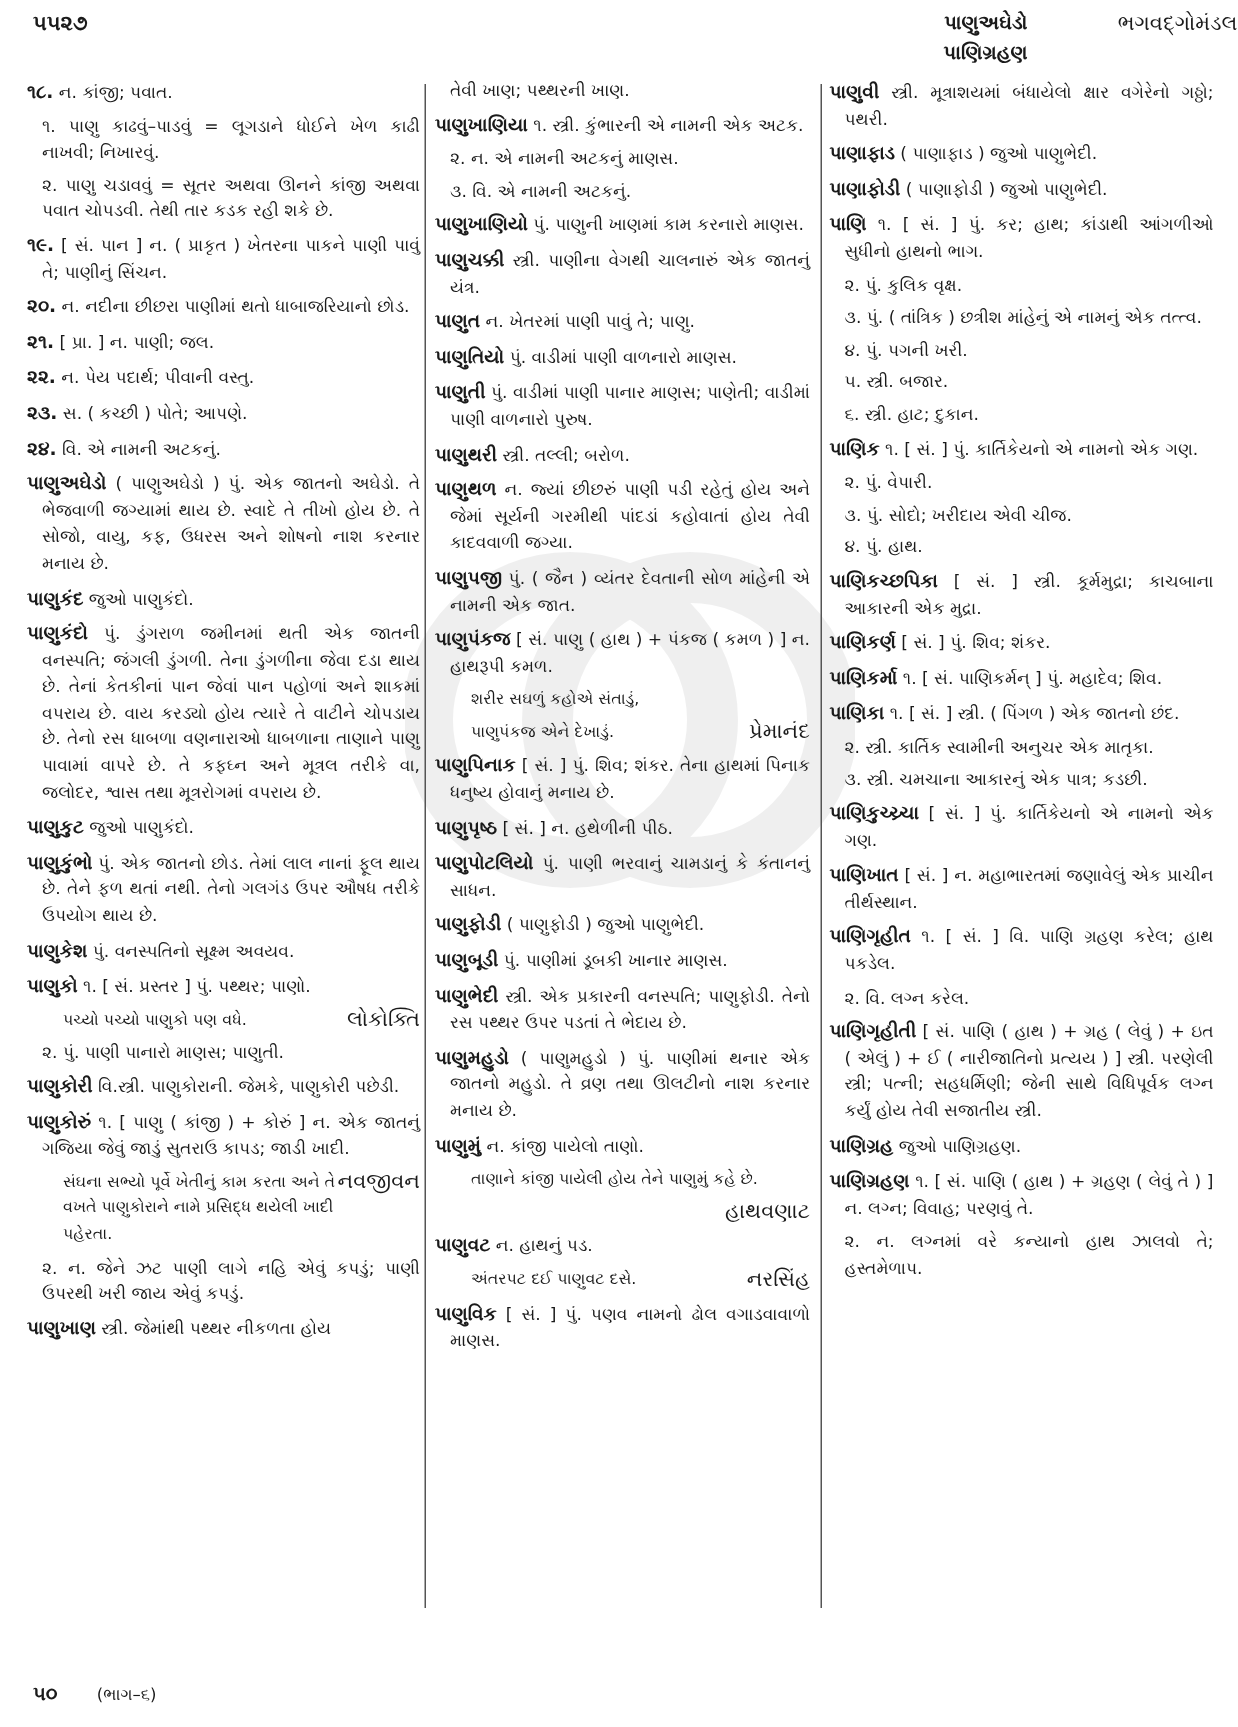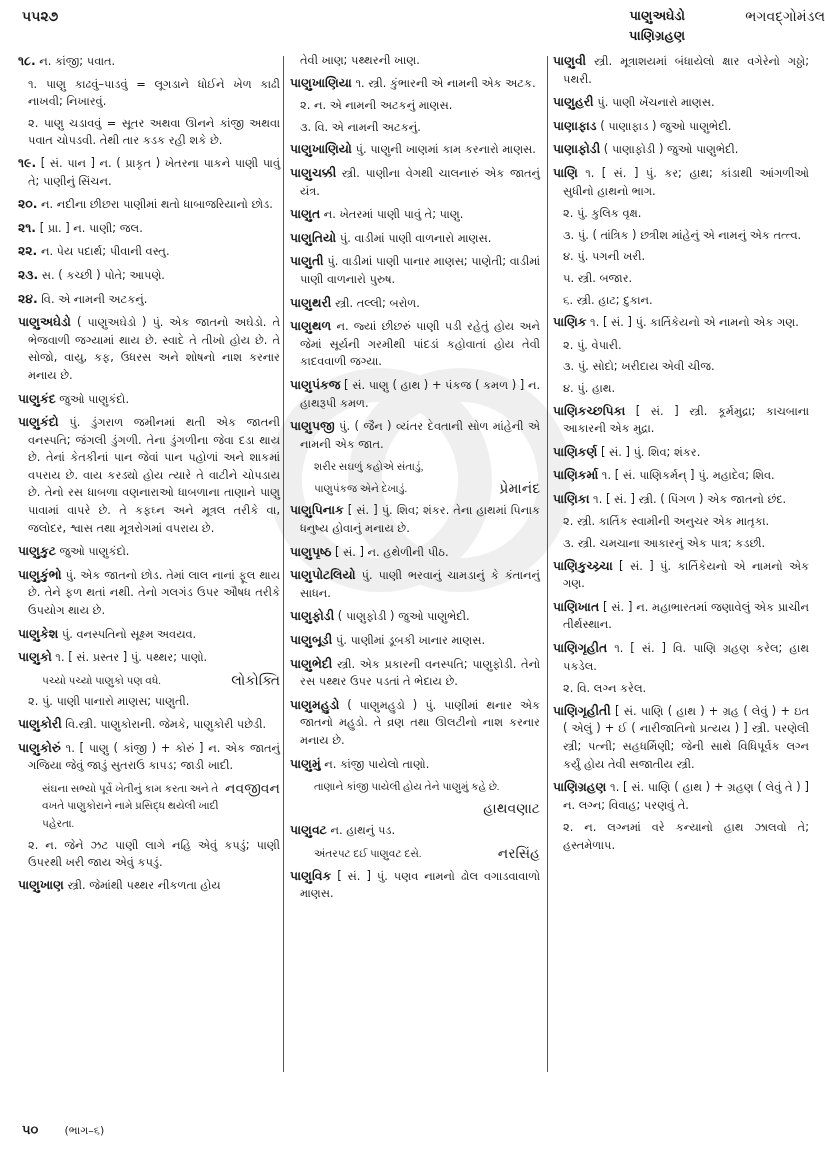--- a/index.html
+++ b/index.html
@@ -12,21 +12,21 @@
   .title { position:absolute; left:0; width:825px; top:8px; text-align:right; font-size:14px; }
   .guide { position:absolute; right:18px; top:6px; text-align:right; font-size:13px; font-weight:bold; line-height:20px; }
   .col { position:absolute; top:52px; font-size:11.4px; line-height:17.6px; }
   .c1 { left:18px; width:262px; }
   .c2 { left:290px; width:250px; }
   .c3 { left:553px; width:256px; }
   .vline { position:absolute; top:56px; width:1px; height:1016px; background:#555; }
   .entry { margin:0 0 5px 0; text-indent:-10px; padding-left:10px; text-align:justify; }
   .sub { padding-left:10px; text-indent:0; margin:0 0 4px 0; text-align:justify; }
   .hw { font-weight:bold; font-size:12.4px; }
-  .q { padding-left:24px; font-size:10.6px; margin:0 0 4px 0; display:flex; justify-content:space-between;font-family:Liberation Serif, serif; }
+  .q { padding-left:24px; font-size:10.6px; margin:0 0 4px 0; display:flex; justify-content:space-between; }
   .q .src { font-size:14px; }
   .footer { position:absolute; left:22px; top:1122px; font-size:13px; }
   .footer .fp { font-weight:bold; margin-right:22px; }
   .footer .vol { font-size:11px; }
 </style>
 </head>
 <body>
 
 <svg class="watermark" viewBox="0 0 300 300">
   <circle cx="110" cy="150" r="95" fill="none" stroke="#000" stroke-width="34"></circle>
@@ -81,22 +81,22 @@
     <div class="entry"><span class="hw">પાણુખાણિયા</span> <span>૧. સ્ત્રી. કુંભારની એ નામની એક અટક.</span></div>
     <div class="sub">૨. ન. એ નામની અટકનું માણસ.</div>
     <div class="sub">૩. વિ. એ નામની અટકનું.</div>
     <div class="entry"><span class="hw">પાણુખાણિયો</span> <span>પું. પાણુની ખાણમાં કામ કરનારો માણસ.</span></div>
     <div class="entry"><span class="hw">પાણુચક્કી</span> <span>સ્ત્રી. પાણીના વેગથી ચાલનારું એક જાતનું યંત્ર.</span></div>
     <div class="entry"><span class="hw">પાણુત</span> <span>ન. ખેતરમાં પાણી પાવું તે; પાણુ.</span></div>
     <div class="entry"><span class="hw">પાણુતિયો</span> <span>પું. વાડીમાં પાણી વાળનારો માણસ.</span></div>
     <div class="entry"><span class="hw">પાણુતી</span> <span>પું. વાડીમાં પાણી પાનાર માણસ; પાણેતી; વાડીમાં પાણી વાળનારો પુરુષ.</span></div>
     <div class="entry"><span class="hw">પાણુથરી</span> <span>સ્ત્રી. તલ્લી; બરોળ.</span></div>
     <div class="entry"><span class="hw">પાણુથળ</span> <span>ન. જ્યાં છીછરું પાણી પડી રહેતું હોય અને જેમાં સૂર્યની ગરમીથી પાંદડાં કહોવાતાં હોય તેવી કાદવવાળી જગ્યા.</span></div>
+    <div class="entry"><span class="hw">પાણુપજી</span> <span>પું. ( જૈન ) વ્યંતર દેવતાની સોળ માંહેની એ નામની એક જાત.</span></div>
     <div class="entry"><span class="hw">પાણુપંકજ</span> <span>[ સં. પાણુ ( હાથ ) + પંકજ ( કમળ ) ] ન. હાથરૂપી કમળ.</span></div>
-    <div class="entry"><span class="hw">પાણુપજી</span> <span>પું. ( જૈન ) વ્યંતર દેવતાની સોળ માંહેની એ નામની એક જાત.</span></div>
     <div class="q">
       <span>શરીર સઘળું કહોએ સંતાડું,</span>
       <span class="src"></span>
     </div>
     <div class="q">
       <span>પાણુપંકજ એને દેખાડું.</span>
       <span class="src">પ્રેમાનંદ</span>
     </div>
     <div class="entry"><span class="hw">પાણુપિનાક</span> <span>[ સં. ] પું. શિવ; શંકર. તેના હાથમાં પિનાક ધનુષ્ય હોવાનું મનાય છે.</span></div>
     <div class="entry"><span class="hw">પાણુપૃષ્ઠ</span> <span>[ સં. ] ન. હથેળીની પીઠ.</span></div>
@@ -116,21 +116,20 @@
     </div>
     <div class="entry"><span class="hw">પાણુવટ</span> <span>ન. હાથનું પડ.</span></div>
     <div class="q">
       <span>અંતરપટ દઈ પાણુવટ દસે.</span>
       <span class="src">નરસિંહ</span>
     </div>
     <div class="entry"><span class="hw">પાણુવિક</span> <span>[ સં. ] પું. પણવ નામનો ઢોલ વગાડવાવાળો માણસ.</span></div>
   </div>
 <div class="col c3">
     <div class="entry"><span class="hw">પાણુવી</span> <span>સ્ત્રી. મૂત્રાશયમાં બંધાયેલો ક્ષાર વગેરેનો ગઠ્ઠો; પથરી.</span></div>
-    <div class="entry"><span class="hw">પાણુહરી</span> <span>પું. પાણી ખેંચનારો માણસ.</span></div>
     <div class="entry"><span class="hw">પાણાફાડ</span> <span>( પાણાફાડ ) જુઓ પાણુભેદી.</span></div>
     <div class="entry"><span class="hw">પાણાફોડી</span> <span>( પાણાફોડી ) જુઓ પાણુભેદી.</span></div>
     <div class="entry"><span class="hw">પાણિ</span> <span>૧. [ સં. ] પું. કર; હાથ; કાંડાથી આંગળીઓ સુધીનો હાથનો ભાગ.</span></div>
     <div class="sub">૨. પું. કુલિક વૃક્ષ.</div>
     <div class="sub">૩. પું. ( તાંત્રિક ) છત્રીશ માંહેનું એ નામનું એક તત્ત્વ.</div>
     <div class="sub">૪. પું. પગની ખરી.</div>
     <div class="sub">૫. સ્ત્રી. બજાર.</div>
     <div class="sub">૬. સ્ત્રી. હાટ; દુકાન.</div>
     <div class="entry"><span class="hw">પાણિક</span> <span>૧. [ સં. ] પું. કાર્તિકેયનો એ નામનો એક ગણ.</span></div>
     <div class="sub">૨. પું. વેપારી.</div>
@@ -140,20 +139,21 @@
     <div class="entry"><span class="hw">પાણિકર્ણ</span> <span>[ સં. ] પું. શિવ; શંકર.</span></div>
     <div class="entry"><span class="hw">પાણિકર્મા</span> <span>૧. [ સં. પાણિકર્મન્ ] પું. મહાદેવ; શિવ.</span></div>
     <div class="entry"><span class="hw">પાણિકા</span> <span>૧. [ સં. ] સ્ત્રી. ( પિંગળ ) એક જાતનો છંદ.</span></div>
     <div class="sub">૨. સ્ત્રી. કાર્તિક સ્વામીની અનુચર એક માતૃકા.</div>
     <div class="sub">૩. સ્ત્રી. ચમચાના આકારનું એક પાત્ર; કડછી.</div>
     <div class="entry"><span class="hw">પાણિકુચ્ચ્ર્ચા</span> <span>[ સં. ] પું. કાર્તિકેયનો એ નામનો એક ગણ.</span></div>
     <div class="entry"><span class="hw">પાણિખાત</span> <span>[ સં. ] ન. મહાભારતમાં જણાવેલું એક પ્રાચીન તીર્થસ્થાન.</span></div>
     <div class="entry"><span class="hw">પાણિગૃહીત</span> <span>૧. [ સં. ] વિ. પાણિ ગ્રહણ કરેલ; હાથ પકડેલ.</span></div>
     <div class="sub">૨. વિ. લગ્ન કરેલ.</div>
     <div class="entry"><span class="hw">પાણિગૃહીતી</span> <span>[ સં. પાણિ ( હાથ ) + ગ્રહ ( લેવું ) + ઇત ( એલું ) + ઈ ( નારીજાતિનો પ્રત્યય ) ] સ્ત્રી. પરણેલી સ્ત્રી; પત્ની; સહધર્મિણી; જેની સાથે વિધિપૂર્વક લગ્ન કર્યું હોય તેવી સજાતીય સ્ત્રી.</span></div>
+    <div class="entry"><span class="hw">પાણિગ્રહ</span> <span>જુઓ પાણિગ્રહણ.</span></div>
     <div class="entry"><span class="hw">પાણિગ્રહણ</span> <span>૧. [ સં. પાણિ ( હાથ ) + ગ્રહણ ( લેવું તે ) ] ન. લગ્ન; વિવાહ; પરણવું તે.</span></div>
     <div class="sub">૨. ન. લગ્નમાં વરે કન્યાનો હાથ ઝાલવો તે; હસ્તમેળાપ.</div>
   </div>
 
 <div class="footer">
   <span class="fp">૫૦</span>
   <span class="vol">(ભાગ–૬)</span>
 </div>
 
 </body></html>

